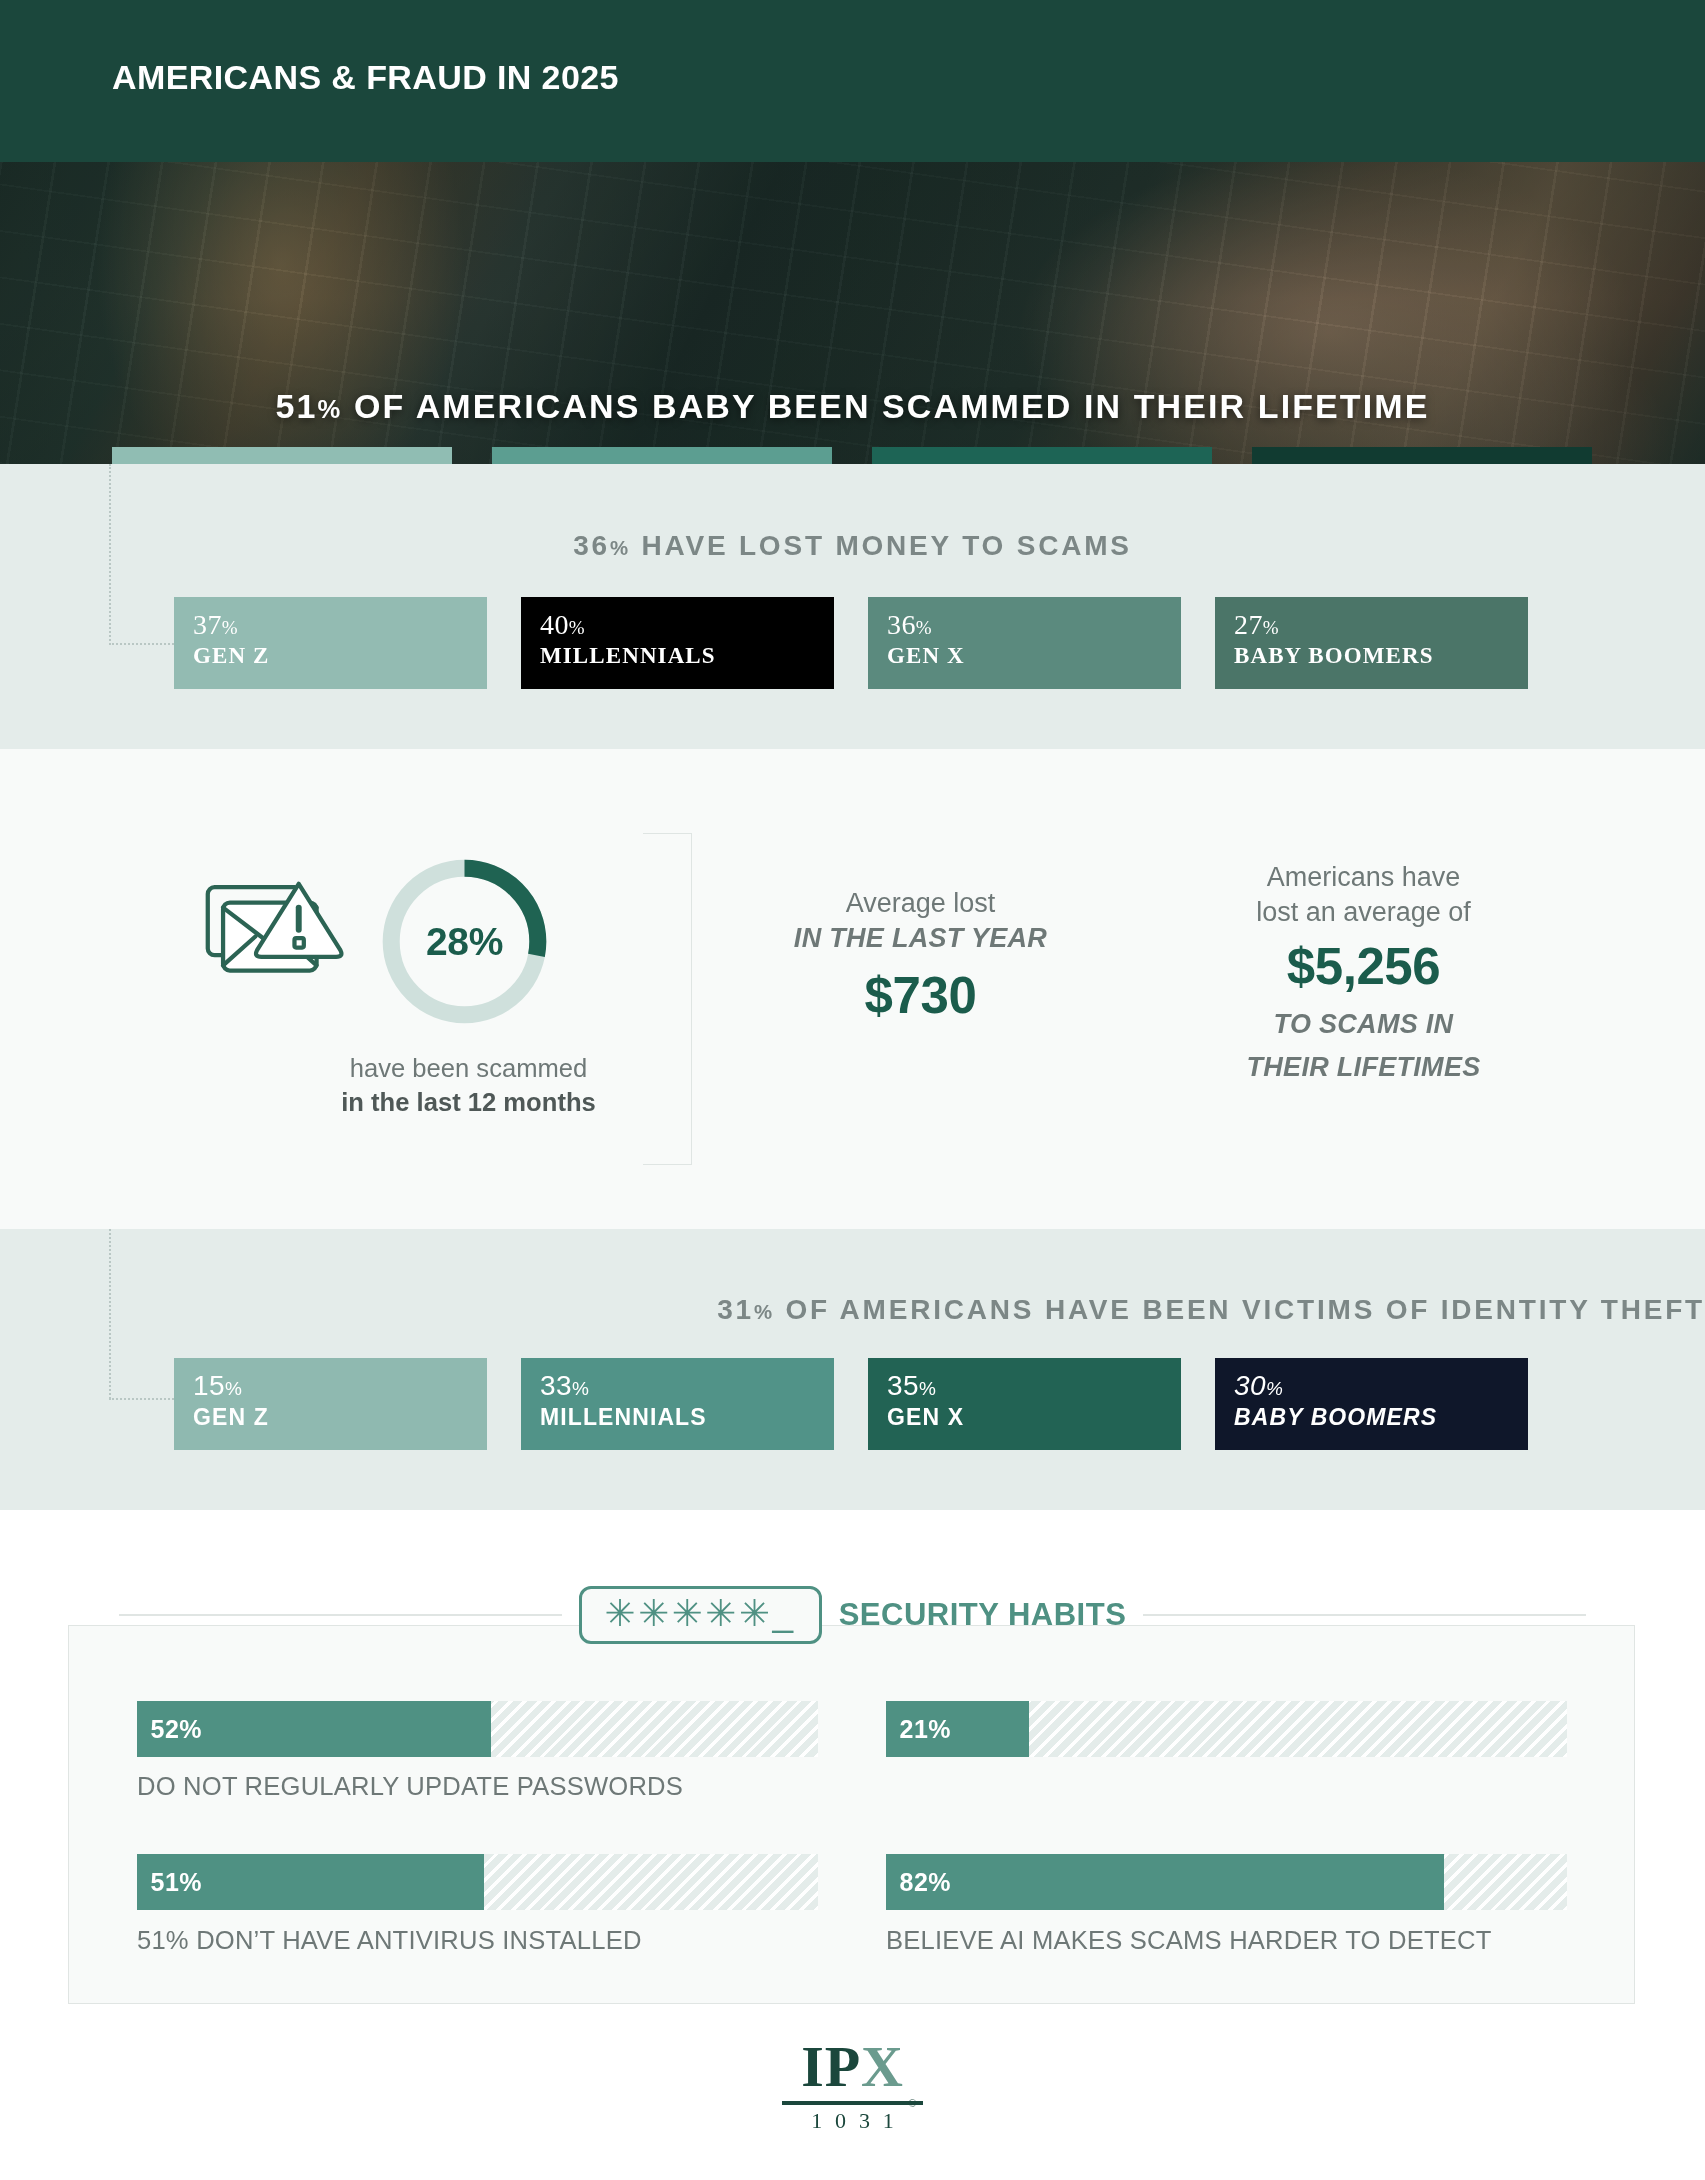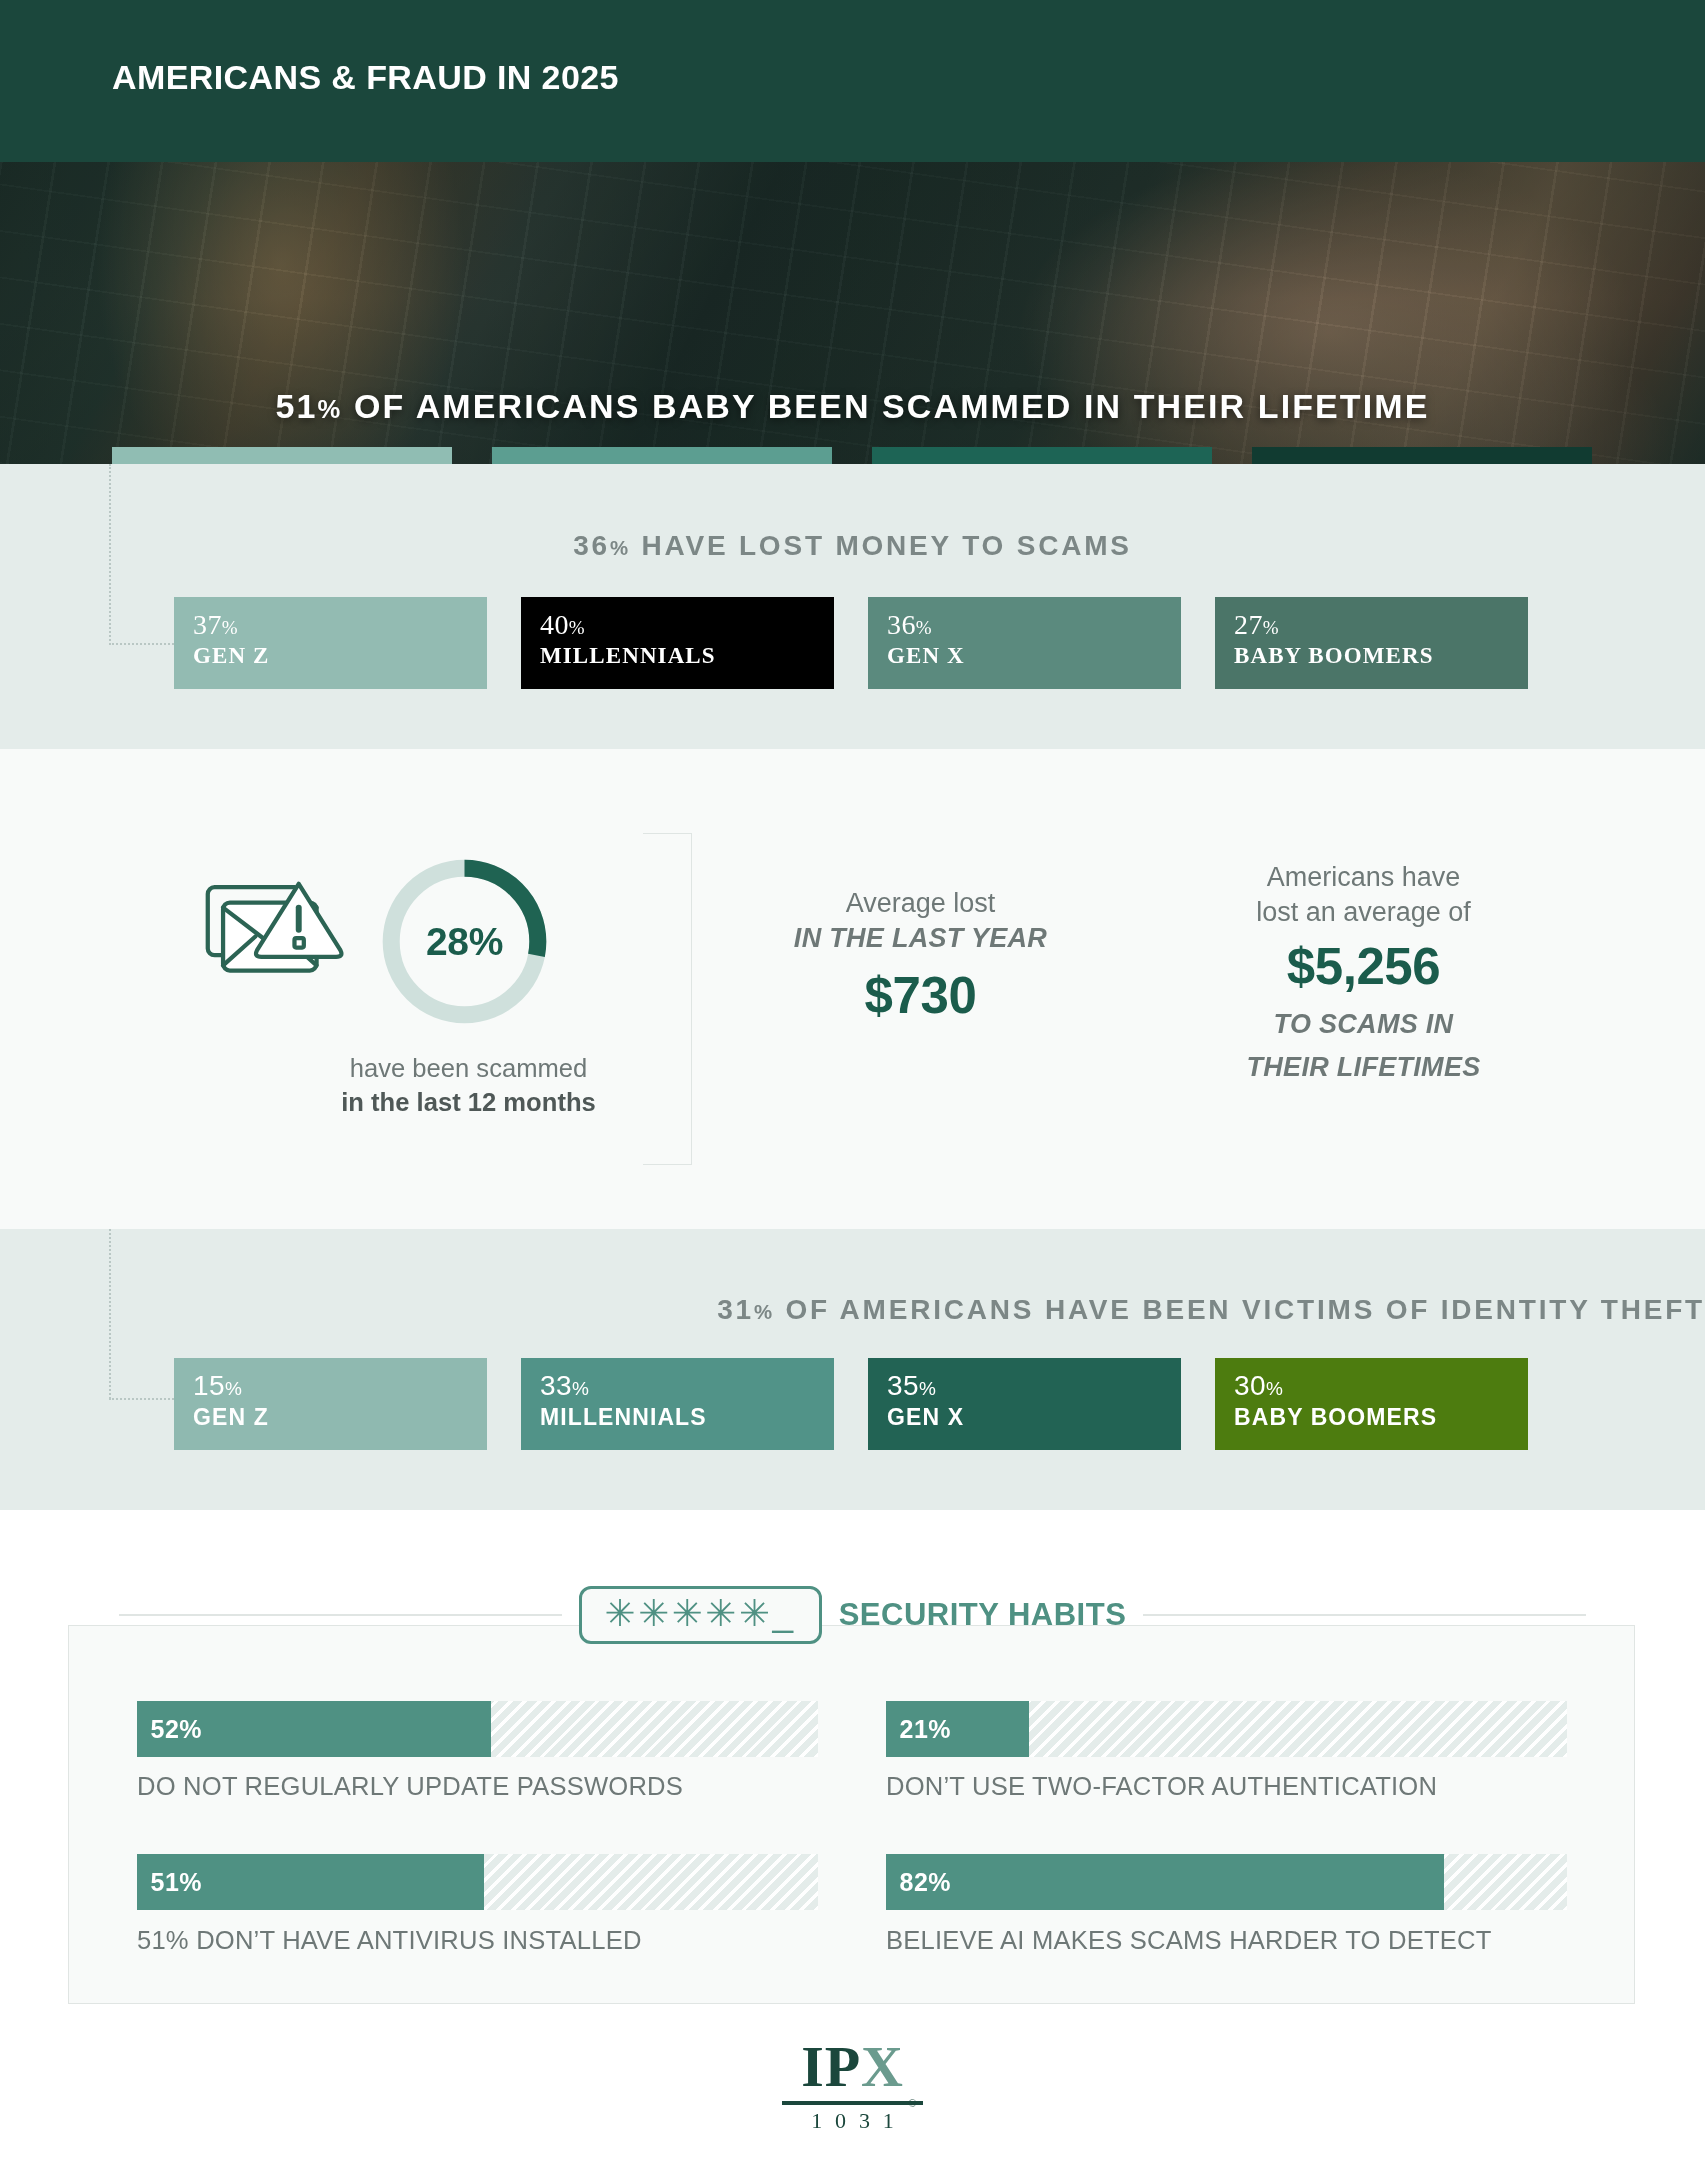--- a/index.html
+++ b/index.html
@@ -486,21 +486,21 @@
         <div class="lbl">GEN Z</div>
       </div>
       <div class="band-card" id="ic1" style="background: rgb(81, 147, 136);">
         <div class="val"><span>33</span><span class="s">%</span></div>
         <div class="lbl">MILLENNIALS</div>
       </div>
       <div class="band-card" id="ic2" style="background: rgb(34, 99, 84);">
         <div class="val"><span>35</span><span class="s">%</span></div>
         <div class="lbl">GEN X</div>
       </div>
-      <div class="band-card" id="ic3" style="background: #4d7c0f;">
+      <div class="band-card" id="ic3" style="background: #0f172a; font-style: italic;">
         <div class="val"><span>30</span><span class="s">%</span></div>
         <div class="lbl">BABY BOOMERS</div>
       </div>
     </div>
   </div>
 
   <div class="habits">
     <div class="habit-grid">
 
       <div>
@@ -511,21 +511,20 @@
         </div>
         <div class="habit-cap">DO NOT REGULARLY UPDATE PASSWORDS</div>
       </div>
 
       <div>
         <div class="habit-track">
           <div class="habit-fill" id="hb1" style="width: 21%;">
             <span class="v">21%</span>
           </div>
         </div>
-        <div class="habit-cap">DON’T USE TWO-FACTOR AUTHENTICATION</div>
       </div>
 
       <div>
         <div class="habit-track">
           <div class="habit-fill" id="hb2" style="width: 51%;">
             <span class="v">51%</span>
           </div>
         </div>
         <div class="habit-cap">51% DON’T HAVE ANTIVIRUS INSTALLED</div>
       </div>

